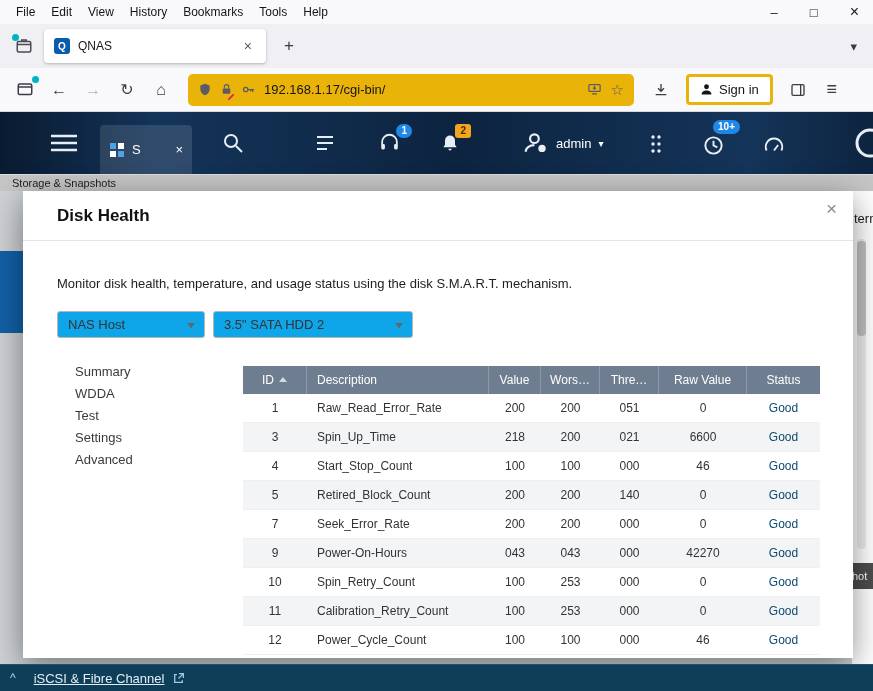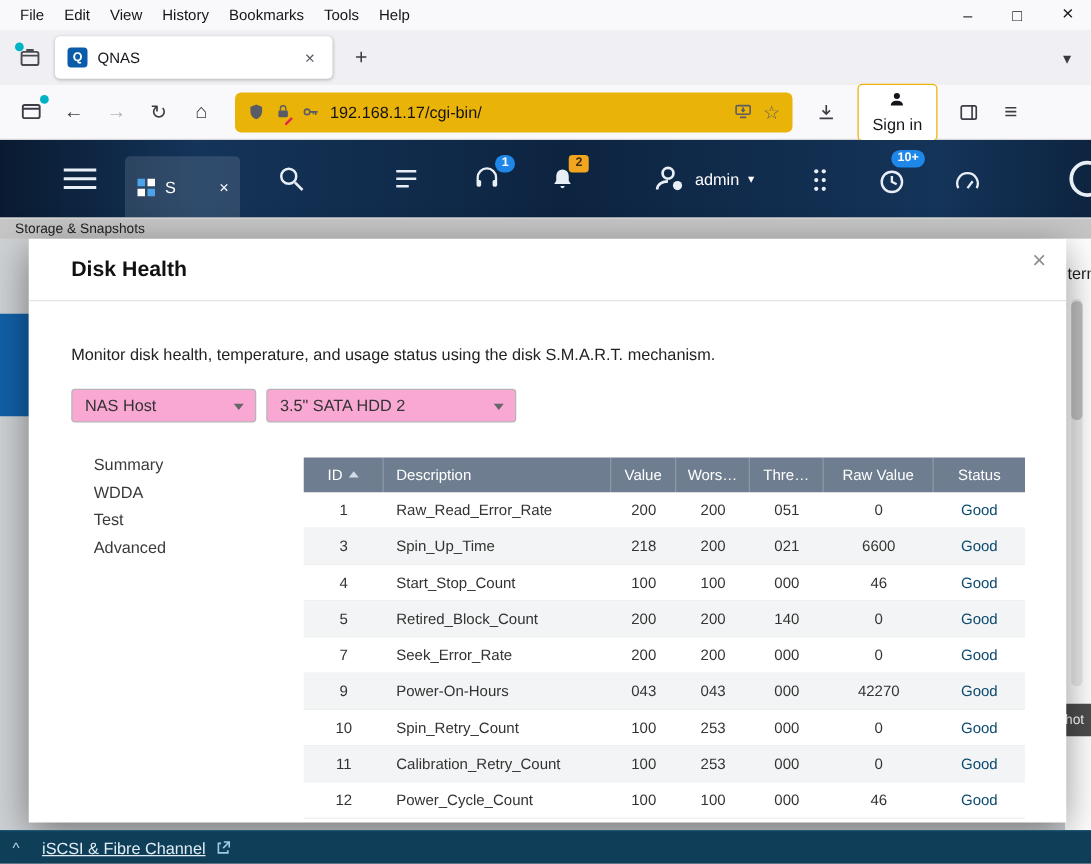--- a/index.html
+++ b/index.html
@@ -23,21 +23,21 @@
   .tabs-chevron { margin-left:auto; margin-right:16px; color:#3a3a42; font-size:13px; }
 
   
   .navbar { position:absolute; top:68px; left:0; right:0; height:44px; background:#f9f9fb; border-bottom:1px solid #d7d7dc; display:flex; align-items:center; padding:0 10px; gap:4px; color:#3c3c44; }
   .nav-icon { position:relative; width:30px; height:30px; display:flex; align-items:center; justify-content:center; font-size:16px; border-radius:4px; }
   .nav-icon.disabled { color:#b3b3bc; }
   .urlbar { width:446px; height:32px; margin:0 8px; background:#eab308; border-radius:5px; display:flex; align-items:center; padding:0 10px; gap:8px; font-size:13px; color:#15141a; }
   .urlbar .u-icon { color:#5b5b66; display:flex; align-items:center; position:relative; }
   .red-slash { position:absolute; right:-2px; bottom:-1px; width:8px; height:2px; background:#e22850; transform:rotate(-45deg); border-radius:1px; }
   .url-text { flex:1; }
-  .signin-btn { display:flex; align-items:center; gap:6px; border:1px solid #eab308; border-radius:4px; padding:5px 11px; font-size:13px; color:#15141a; background:#fff; margin:0 6px;flex-direction:column; }
+  .signin-btn { display:flex; align-items:center; gap:6px; border:3px solid #eab308; border-radius:4px; padding:5px 11px; font-size:13px; color:#15141a; background:#fff; margin:0 6px; }
 
   
   .nas-header { position:absolute; top:112px; left:0; right:0; height:62px; background:linear-gradient(90deg,#091a30 0%, #143459 18%, #0d2440 52%, #143459 86%, #0d2440 100%); color:#e3ebf4; }
   .nh { position:absolute; display:flex; align-items:center; justify-content:center; }
   .app-tab { position:absolute; left:100px; top:13px; width:92px; height:49px; background:rgba(255,255,255,.12); border-radius:4px 4px 0 0; display:flex; align-items:center; gap:7px; padding:0 9px; font-size:13px; color:#fff; }
   .badge { position:absolute; background:#1f87e8; color:#fff; font-size:10px; line-height:14px; border-radius:8px; padding:0 5px; font-weight:bold; }
   .badge.orange { background:#f2a51f; color:#463000; border-radius:3px; }
   .admin-group { position:absolute; left:522px; top:14px; height:34px; display:flex; align-items:center; gap:7px; font-size:13px; color:#fff; }
   .q-logo { position:absolute; left:852px; top:13px; }
 
@@ -54,21 +54,21 @@
   .footer .collapse { margin-left:10px; color:#bcd6e6; font-size:12px; }
   .footer .flabel { margin-left:18px;text-decoration:underline; }
   .footer .ext { margin-left:8px; display:flex; align-items:center; }
 
   
   .dialog { position:absolute; left:23px; top:191px; width:830px; height:467px; background:#fff; box-shadow:0 8px 30px rgba(0,0,0,.45); }
   .dlg-title { position:absolute; left:34px; top:15px; font-size:17px; font-weight:bold; color:#111; }
   .dlg-close { position:absolute; right:16px; top:7px; font-size:19px; color:#8d8d8d; }
   .dlg-divider { position:absolute; top:49px; left:0; right:0; height:1px; background:#e4e4e4; }
   .dlg-desc { position:absolute; left:34px; top:85px; font-size:13px; color:#222; }
-  .select { position:absolute; top:120px; height:27px; border:1px solid #b5b5b5; border-radius:3px; background:#f9a8d4; display:flex; align-items:center; padding:0 26px 0 10px; font-size:13px; color:#333; }
+  .select { position:absolute; top:120px; height:27px; border:1px solid #b5b5b5; border-radius:3px; background:#0ea5e9; display:flex; align-items:center; padding:0 26px 0 10px; font-size:13px; color:#333; }
   .select.host { left:34px; width:148px; }
   .select.disk { left:190px; width:200px; }
   .caret { position:absolute; right:9px; top:11px; width:0; height:0; border-left:4px solid transparent; border-right:4px solid transparent; border-top:5px solid #666; }
   .dlg-nav { position:absolute; left:34px; top:170px; width:165px; font-size:13px; color:#3a3a3a; }
   .dlg-nav .item { position:relative; padding:4px 0 4px 18px; line-height:14px; }
   .dlg-nav .item.selected::before { content:""; position:absolute; left:0; top:2px; bottom:2px; width:3px; background:#1f5fa9; }
 
   .table { position:absolute; left:220px; top:175px; width:577px; font-size:12px; color:#333; }
   .t-head { display:flex; background:#6e7d8f; color:#fff; height:28px; }
   .t-head .cell { border-right:1px solid rgba(255,255,255,.22); }
@@ -297,20 +297,21 @@
     </div>
     <div class="select disk">
       <span>3.5" SATA HDD 2</span>
       <span class="caret"></span>
     </div>
 
     <div class="dlg-nav">
       <div class="item">Summary</div>
       <div class="item">WDDA</div>
       <div class="item">Test</div>
+      <div class="item">Settings</div>
       <div class="item">Advanced</div>
     </div>
 
     <div class="table">
       <div class="t-head">
         <div class="cell c-id">
           <span>ID</span>
           <span class="sort-asc"></span>
         </div>
         <div class="cell desc c-desc">Description</div>

